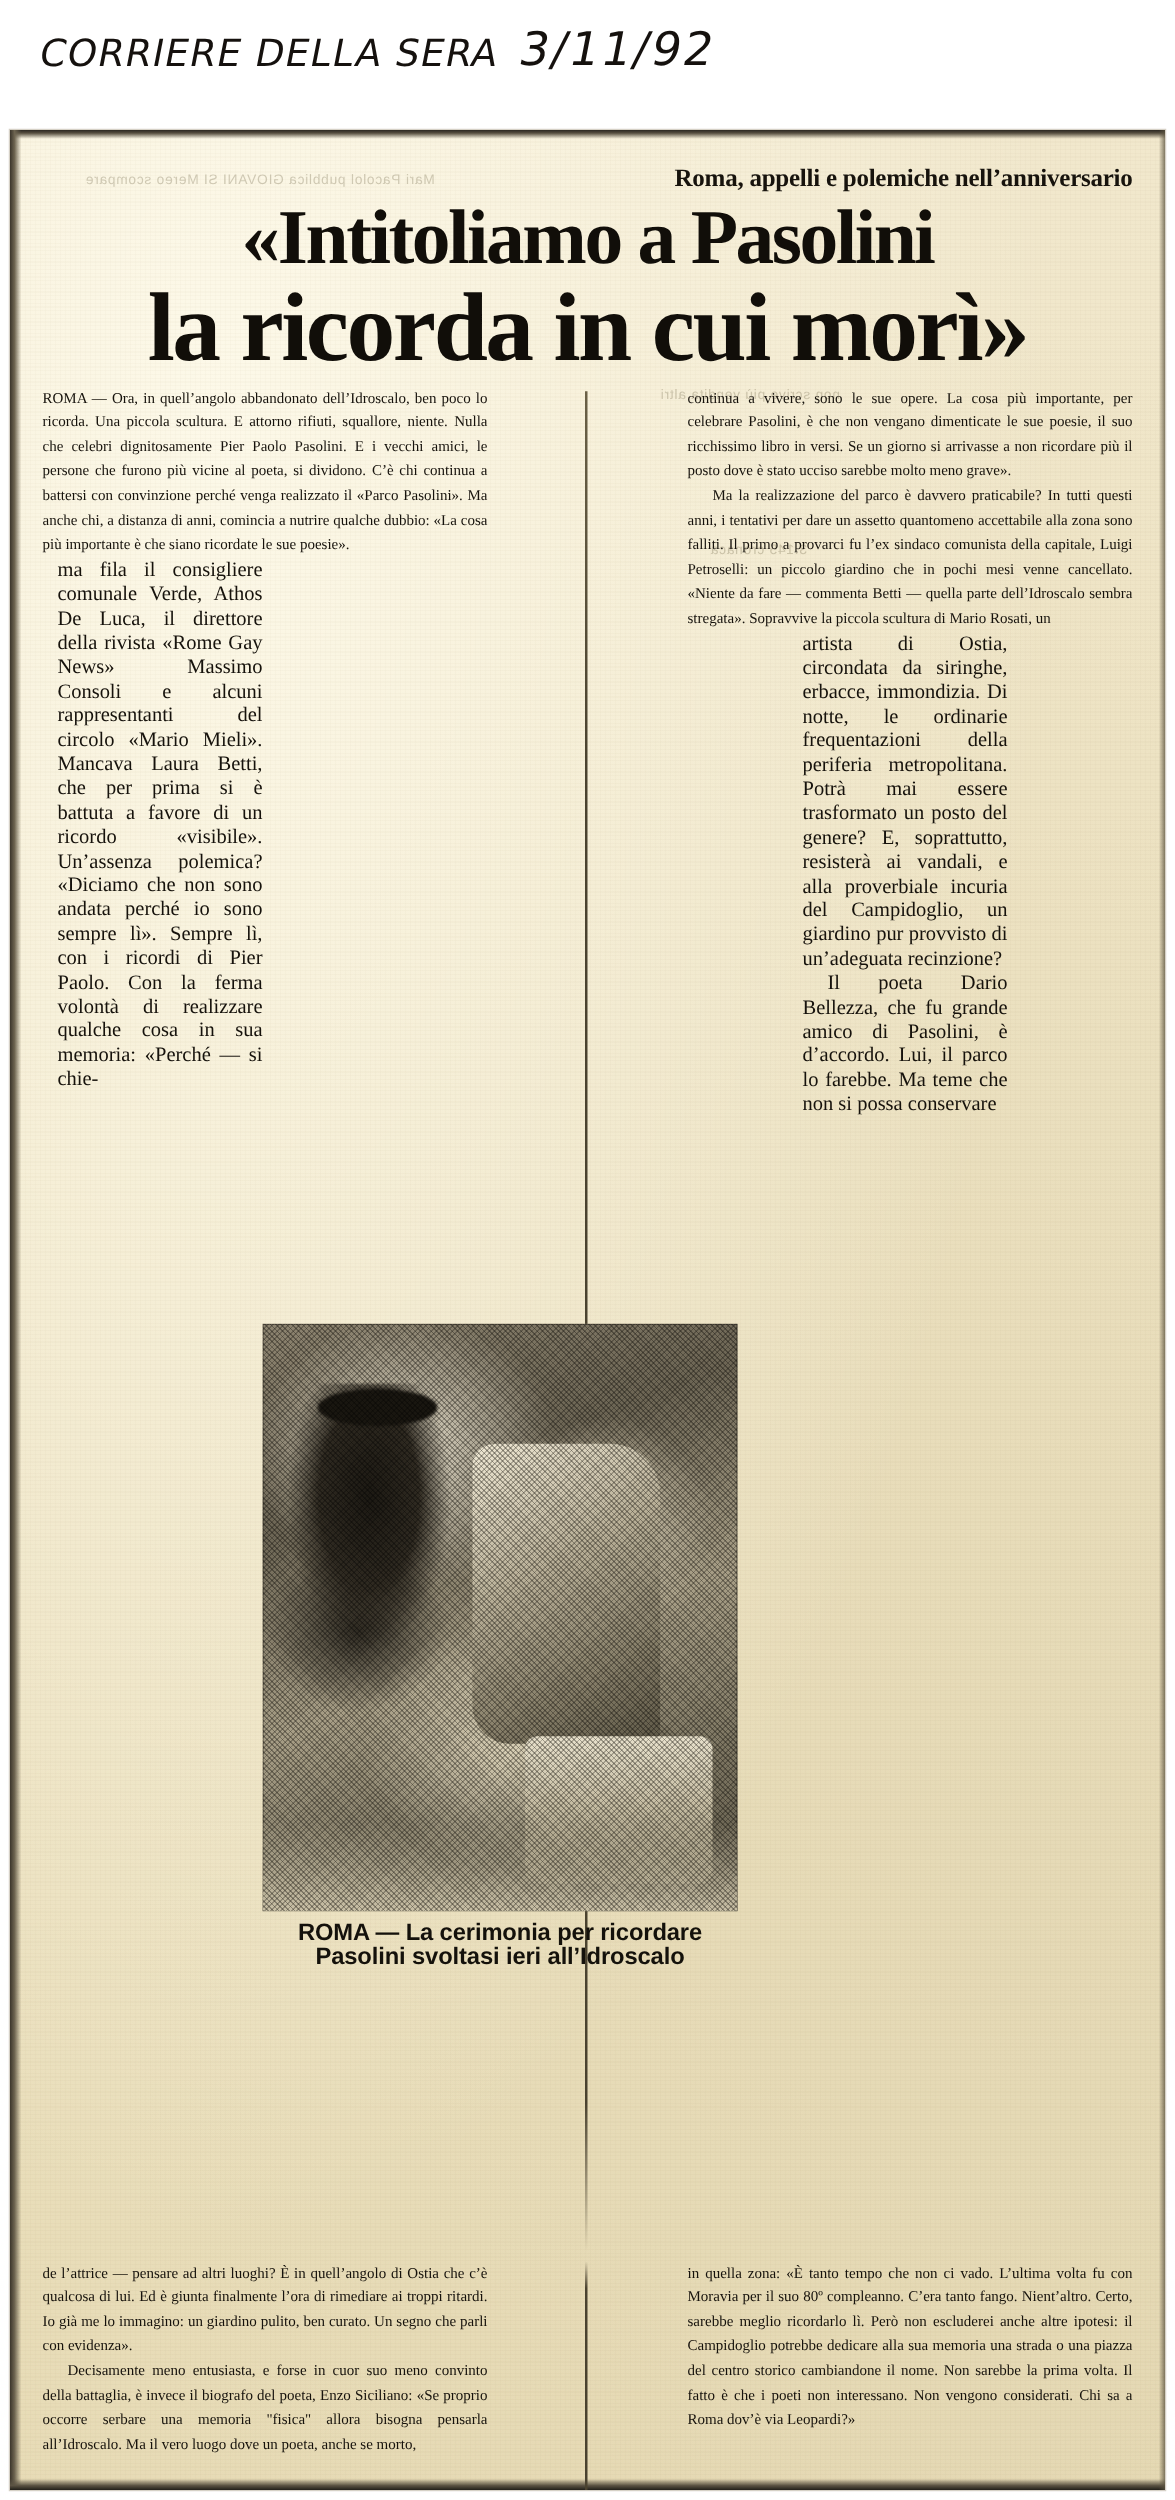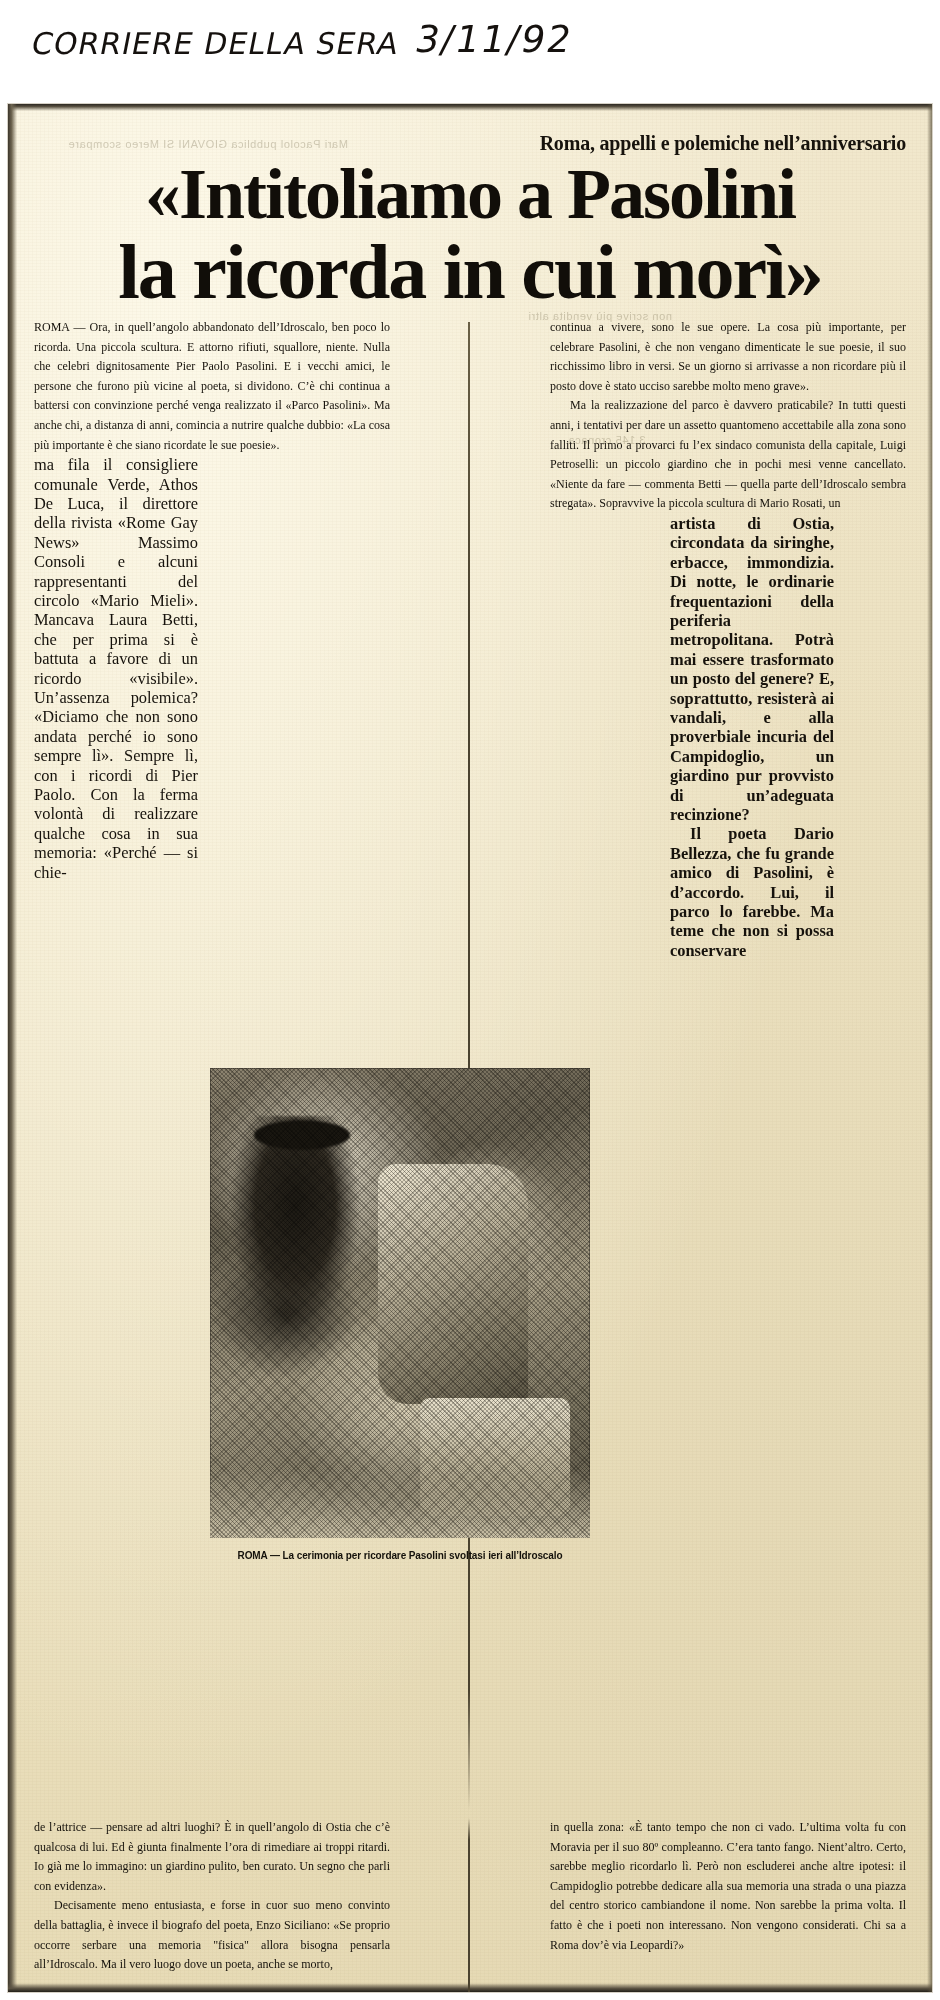--- a/index.html
+++ b/index.html
@@ -81,21 +81,21 @@
   }
   .headline{
     font-family:"Liberation Serif", serif;
     font-weight:700;
     color:#110e09;
     text-align:center;
     letter-spacing:-2px;
     line-height:.94;
     white-space:nowrap;
   }
-  .hl1{font-size:72px;margin:2px 0 0 0;}
+  .hl1{font-size:62px;margin:2px 0 0 0;}
   .hl2{font-size:78px;margin:6px 0 10px 0;}
 
   
   #cols{position:relative;width:872px;}
   .col{position:absolute;top:0;width:356px;}
   #col-left{left:0;}
   #col-right{left:516px;}
   #rule-v{
     position:absolute;left:434px;top:4px;width:2px;height:1488px;
     background:linear-gradient(180deg,#6a6046,#4a422f 20%,#4a422f 92%,rgba(106,96,70,0));
@@ -109,22 +109,22 @@
     text-align:justify;
     text-indent:20px;
     margin:0 0 0 0;
     -webkit-hyphens:auto;hyphens:auto;
   }
   p.body.noind{text-indent:0;}
   p.body.narrow{font-size:16.4px;line-height:19.4px;}
 
   
   .narrow-wrap{width:164px;}
-  #col-left .narrow-wrap{margin-left:0;}
-  #col-right .narrow-wrap{margin-left:120px;font-weight:bold;}
+  #col-left .narrow-wrap{margin-left:12px;}
+  #col-right .narrow-wrap{margin-left:92px;}
 
   
   #photo{
     position:absolute;left:176px;top:750px;
     width:380px;height:470px;
     background:
       radial-gradient(ellipse 55% 40% at 30% 22%, #e9e2cf 0%, rgba(0,0,0,0) 58%),
       radial-gradient(ellipse 38% 30% at 72% 34%, #cfc6ae 0%, rgba(0,0,0,0) 60%),
       radial-gradient(ellipse 50% 34% at 52% 72%, #d9d0b6 0%, rgba(0,0,0,0) 62%),
       radial-gradient(ellipse 30% 22% at 20% 52%, #2e2a22 0%, rgba(0,0,0,0) 64%),
@@ -161,21 +161,21 @@
     border-radius:10px;filter:blur(.5px);
   }
   #photo .ground{
     position:absolute;left:0;bottom:0;width:100%;height:70px;
     background:linear-gradient(0deg,#c9c0a6 0%,rgba(160,152,128,0) 100%);
   }
 
   #caption{
     position:absolute;left:176px;top:1228px;width:380px;
     font-family:"Liberation Sans", sans-serif;
-    font-weight:700;font-size:10px;line-height:19px;
+    font-weight:700;font-size:19px;line-height:19px;
     color:#14110b;text-align:center;letter-spacing:-.1px;
   }
 
   
   #bottom{position:absolute;left:0;top:1500px;width:872px;}
   #bottom .col{position:absolute;top:0;width:356px;}
   #bot-left{left:0;}
   #bot-right{left:516px;}
   #rule-v2{
     position:absolute;left:434px;top:0;width:2px;height:360px;

